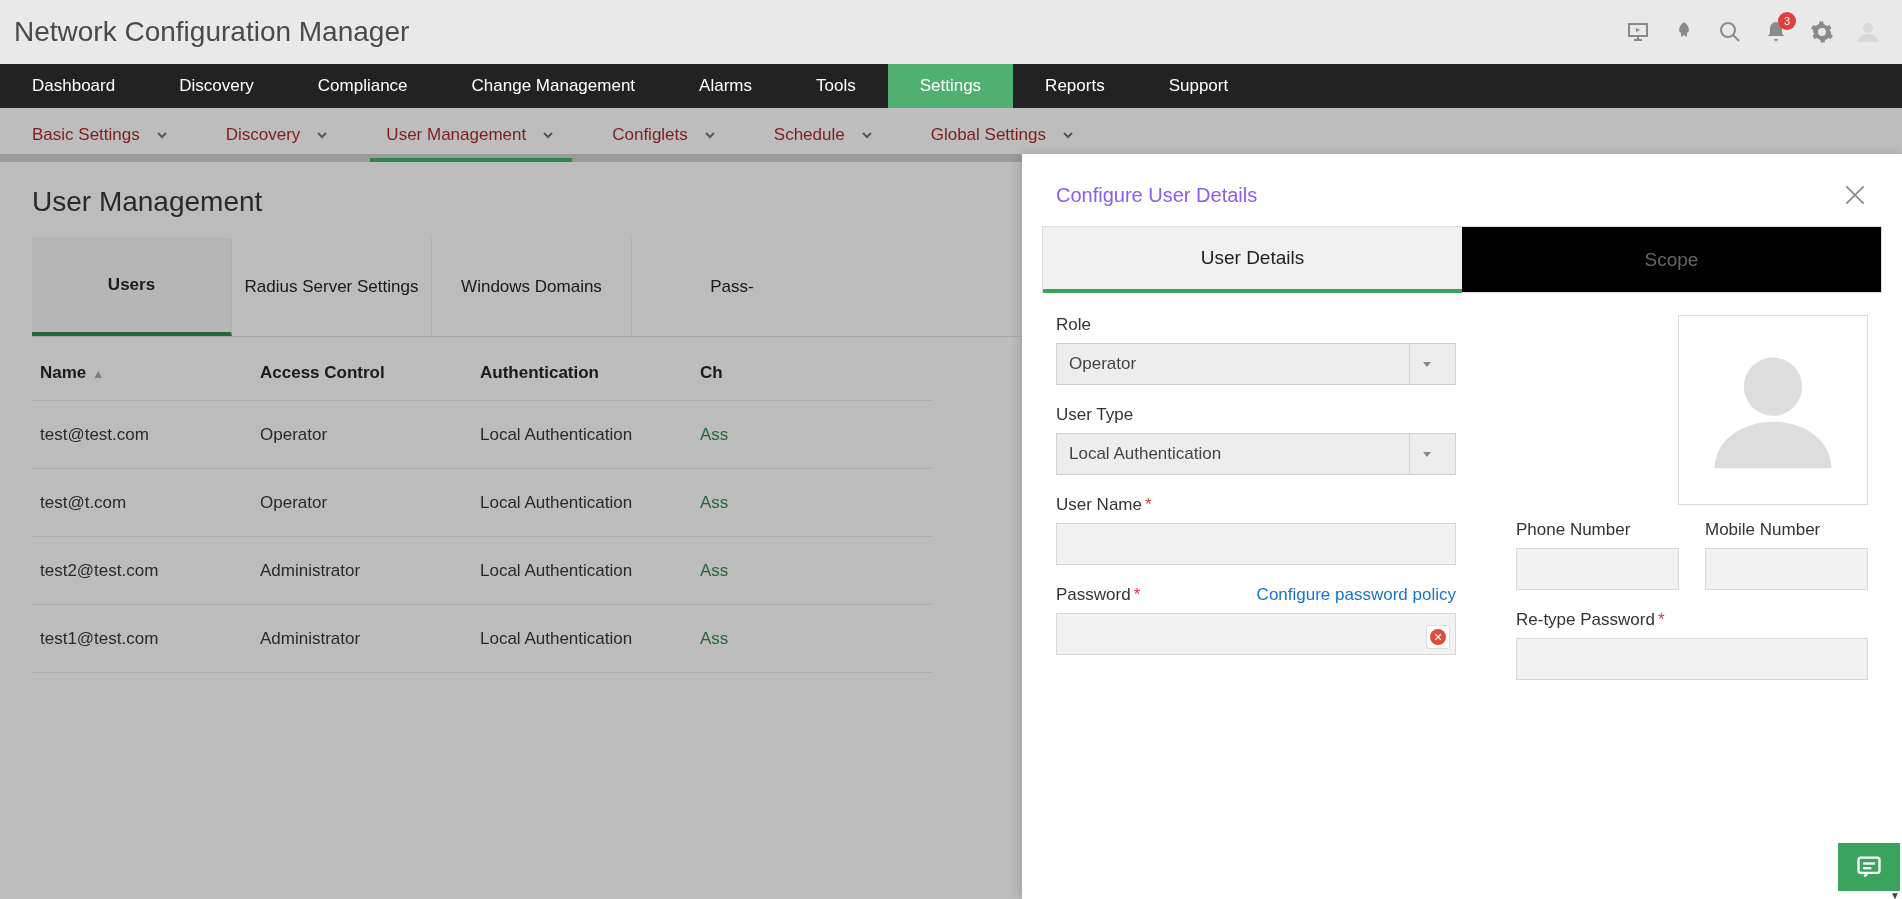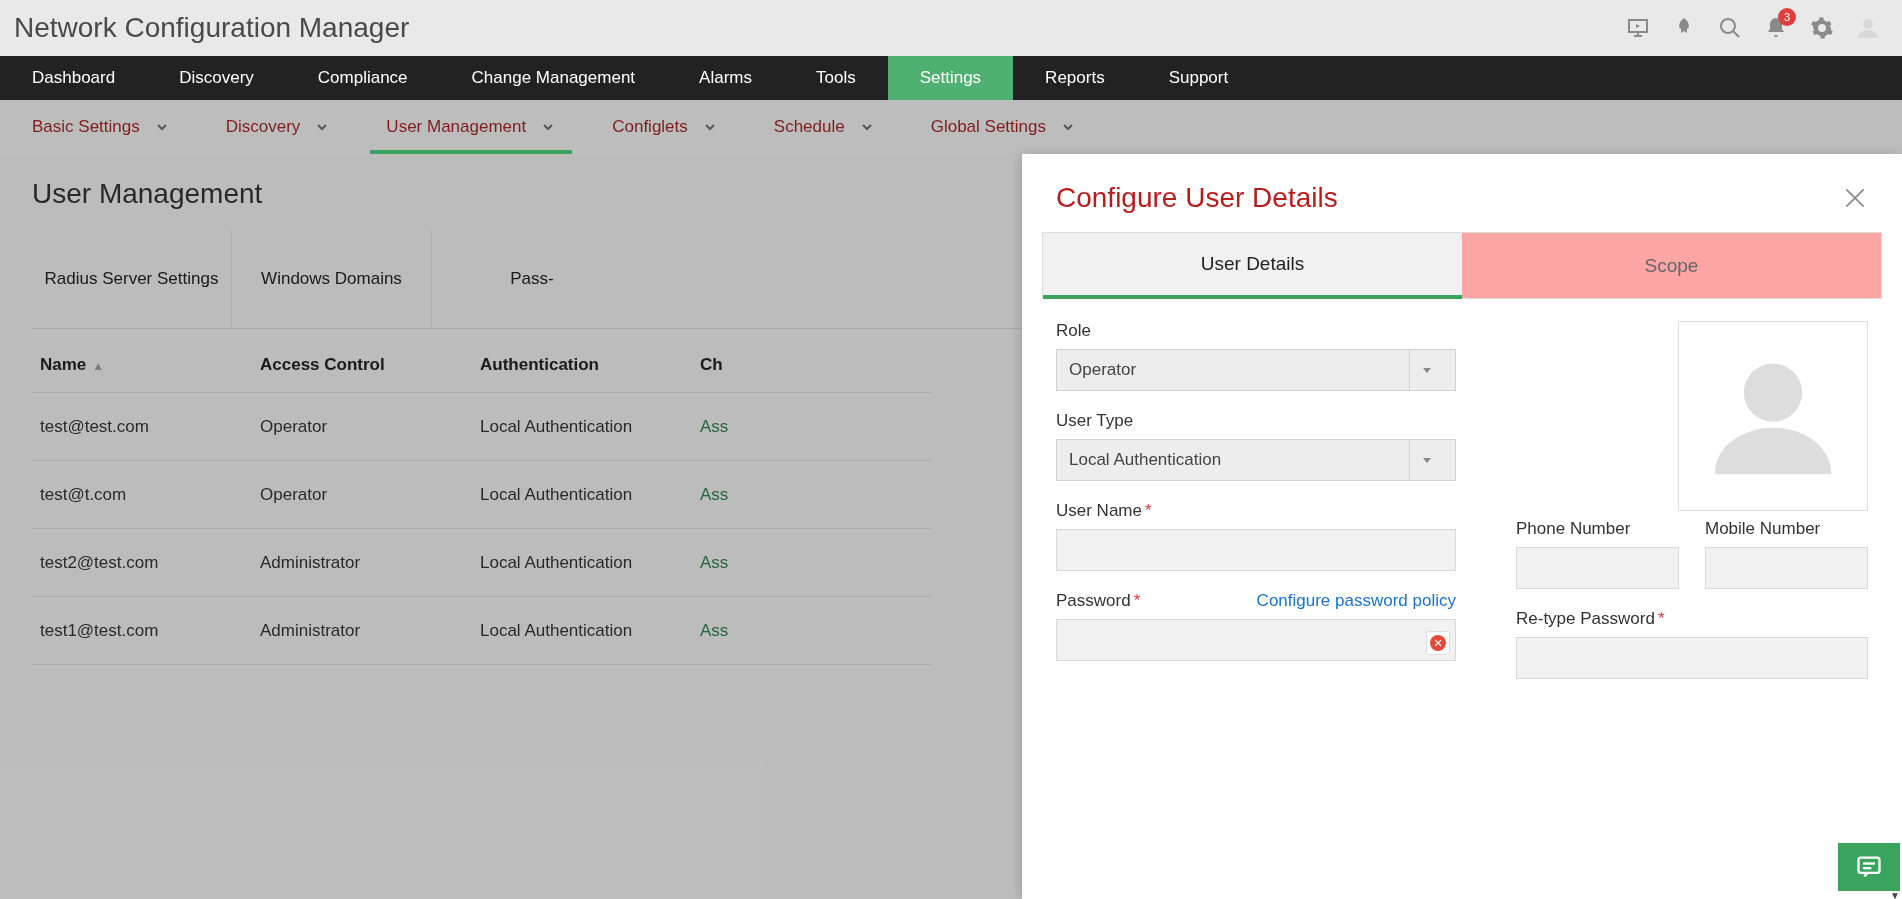--- a/index.html
+++ b/index.html
@@ -8,21 +8,21 @@
     background: #e6e6e6;
     color: #333;
     width: 1902px;
     height: 899px;
     overflow: hidden;
     position: relative;
   }
 
   
   .top-header {
-    height: 56px;
+    height: 64px;
     background: #e9e9e9;
     display: flex;
     align-items: center;
     padding: 0 14px;
   }
   .app-title {
     font-size: 28px;
     color: #4a4a4a;
     font-weight: 400;
   }
@@ -184,44 +184,44 @@
     box-shadow: -2px 0 10px rgba(0,0,0,0.15);
     display: flex;
     flex-direction: column;
   }
   .panel-header {
     display: flex;
     align-items: center;
     padding: 28px 34px 18px 34px;
   }
   .panel-header h2 {
-    font-size: 28px;
+    font-size: 20px;
     font-weight: 400;
-    color: #b91c1c;
+    color: #8b5cf6;
   }
   .panel-close {
     margin-left: auto;
     cursor: pointer;
     color: #888;
   }
 
   .panel-tabs {
     display: flex;
     margin: 0 20px;
     border: 1px solid #ddd;
     border-bottom: none;
   }
   .panel-tab {
     flex:1;
     height: 66px;
     display:flex; align-items:center; justify-content:center;
     font-size: 19px;
     color: #666;
     cursor:pointer;
-    background:#fca5a5;
+    background:#000000;
   }
   .panel-tab.active {
     background:#f1f1f1;
     color:#222;
     border-bottom: 4px solid #3aa35e;
   }
   .panel-tab:not(.active){
     border-bottom: 1px solid #ddd;
   }
 
@@ -437,20 +437,21 @@
           <polyline points="2,4 6,8 10,4"></polyline>
         </svg>
       </span>
   </div>
 </div>
 
 <div class="page-area">
   <div class="page-title">User Management</div>
 
   <div class="tabs-row">
+    <div class="tab-card active">Users</div>
     <div class="tab-card">Radius Server Settings</div>
     <div class="tab-card">Windows Domains</div>
     <div class="tab-card" style="border-right:none">Pass-</div>
   </div>
 
   <div class="table">
     <div class="trow header">
       <div><span>Name</span><span class="sort-icon">▲</span></div>
       <div>Access Control</div>
       <div>Authentication</div>
@@ -543,21 +544,21 @@
       </div>
 
       <div>
         <div class="avatar-box">
           <svg viewBox="0 0 24 24" fill="currentColor">
               <circle cx="12" cy="8" r="5"></circle>
               <path d="M2 22c0-5 5-8 10-8s10 3 10 8"></path>
             </svg>
         </div>
 
-        <div class="phone-row" style="margin-top:8px">
+        <div class="phone-row" style="margin-top:15px">
           <div>
             <label class="field-label">Phone Number</label>
             <input class="text-input" value="" style="">
           </div>
           <div>
             <label class="field-label">Mobile Number</label>
             <input class="text-input" value="" style="">
           </div>
         </div>
 

